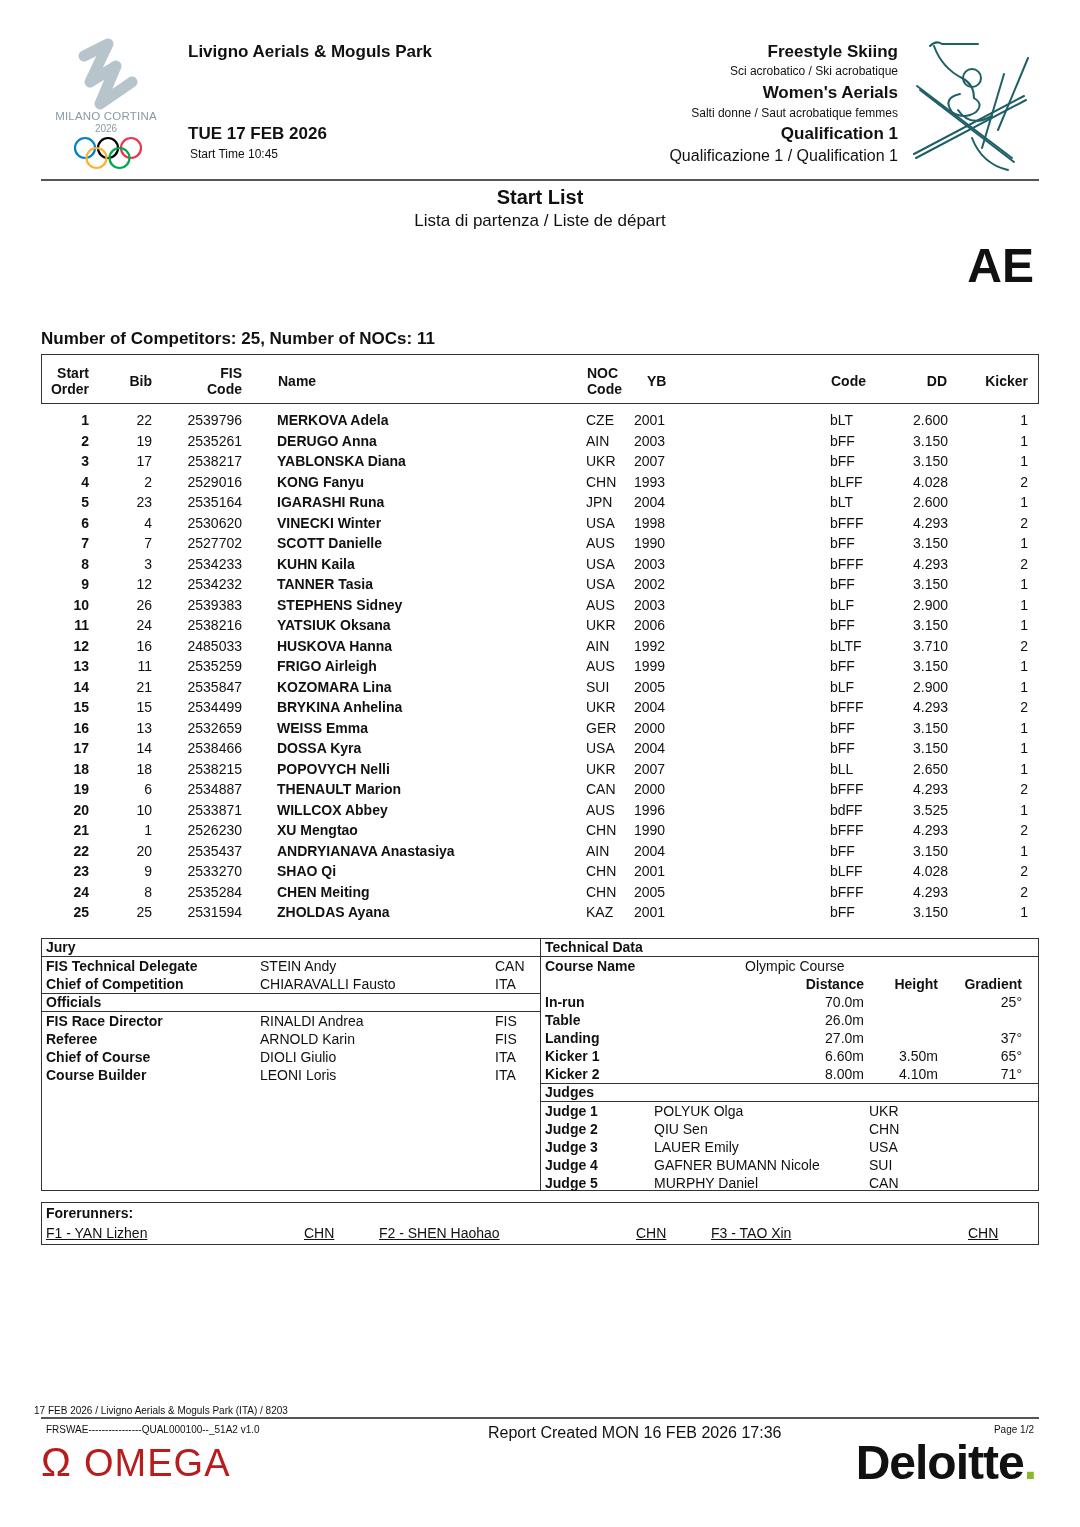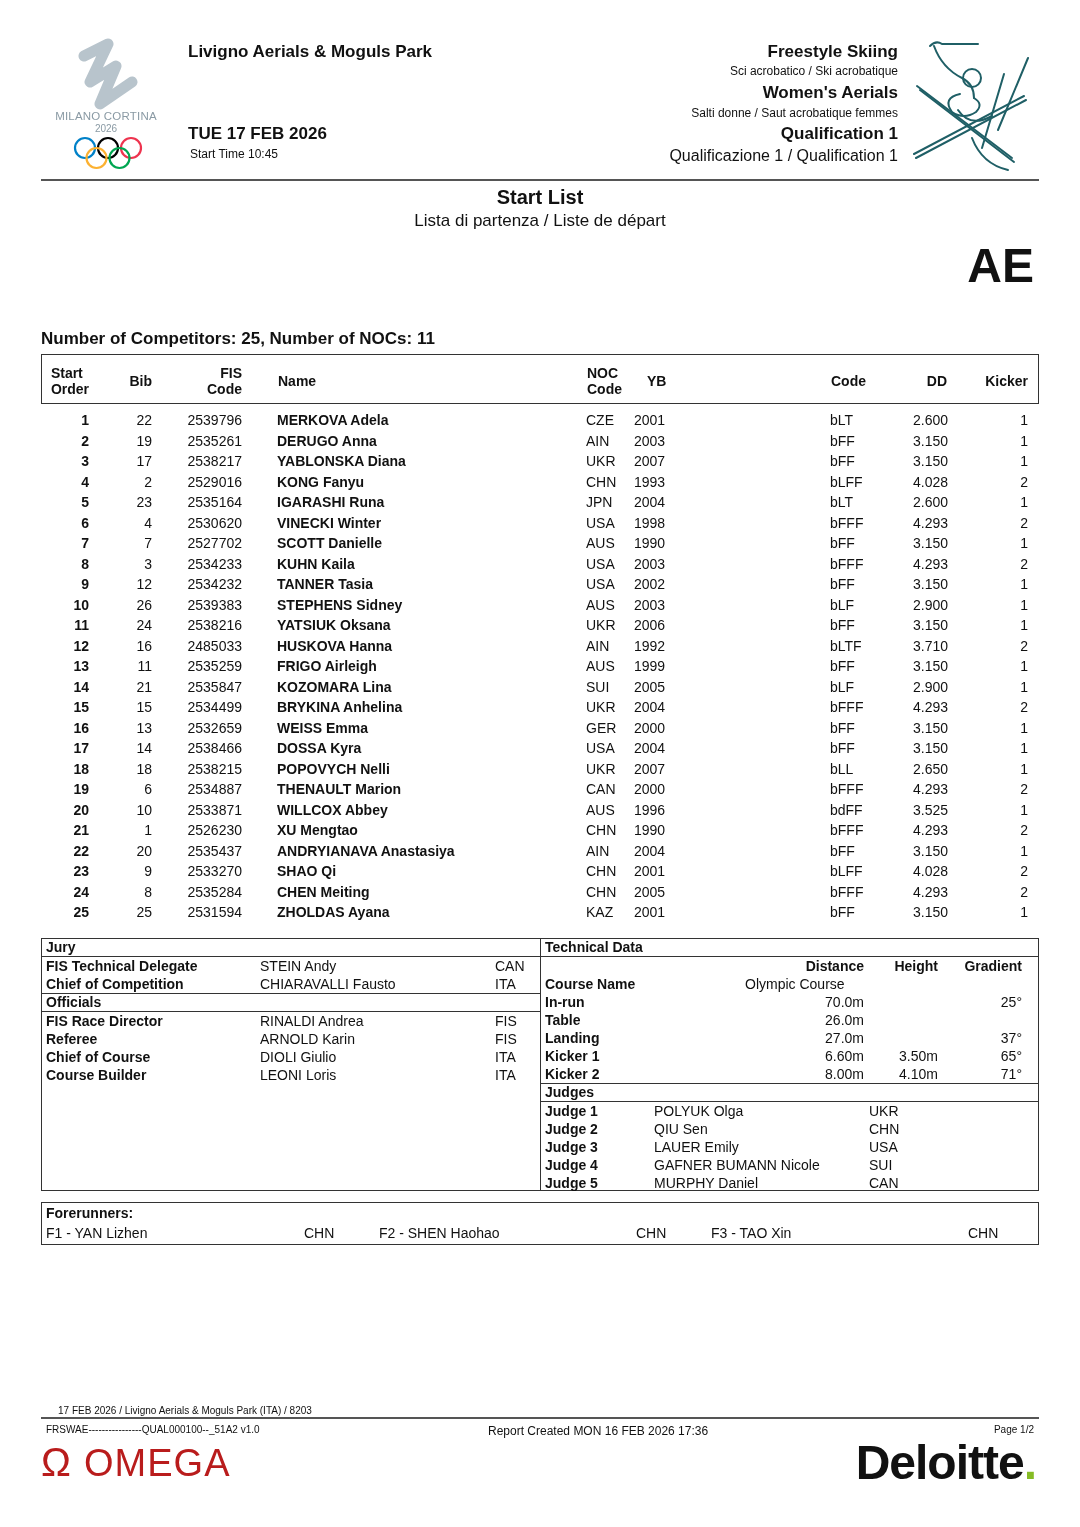--- a/index.html
+++ b/index.html
@@ -46,25 +46,25 @@
   .val { position: absolute; left: 218px; }
   .nat { position: absolute; left: 453px; }
   .t-val { position: absolute; left: 204px; }
   .t-dist { position: absolute; right: 174px; text-align: right; }
   .t-height { position: absolute; right: 100px; text-align: right; }
   .t-grad { position: absolute; right: 16px; text-align: right; }
   .j-name { position: absolute; left: 113px; }
   .j-nat { position: absolute; left: 328px; }
   .fore { left: 41px; top: 1202px; width: 998px; height: 43px; }
   .fore-h { position: absolute; left: 4px; top: 2px; font-size: 14px; font-weight: bold; }
-  .fore-row { position: absolute; top: 22px; font-size: 14px; }
+  .fore-row { position: absolute; top: 22px; font-size: 14px; text-decoration: underline; }
   
-  .foot1 { left: 58px; top: 1405px; font-size: 10px; }
+  .foot1 { left: 34px; top: 1405px; font-size: 10px; }
   .foot2 { left: 46px; top: 1424px; font-size: 10px; }
-  .foot3 { left: 440px; top: 1424px; font-size: 12px; padding-left: 48px; }
+  .foot3 { left: 440px; top: 1424px; font-size: 16px; padding-left: 48px; }
   .foot4 { right: 46px; top: 1424px; font-size: 10px; }
   .omega { left: 41px; top: 1440px; font-size: 40px; color: #b91c1c; font-weight: normal; letter-spacing: 1px; }
   .deloitte { right: 44px; top: 1435px; font-size: 48px; font-weight: bold; color: #111; letter-spacing: -1px; }
   .deloitte .dot { color: #86bc25; }
 </style>
 </head>
 <body>
 
 <div class="abs" style="left:46px;top:38px;width:120px;height:135px;">
   <svg width="120" height="80" viewBox="0 0 120 80">
@@ -111,21 +111,21 @@
 
 <div class="abs hr" style="top:179px;"></div>
 
 <div class="abs title">Start List</div>
 <div class="abs subtitle">Lista di partenza / Liste de départ</div>
 <div class="abs code-big">AE</div>
 <div class="abs counts">Number of Competitors: 25, Number of NOCs: 11</div>
 
 <div class="abs tbl">
   <div class="thead">
-    <div class="th" style="right:949px;top:10px;text-align:left;">
+    <div class="th" style="right:949px;top:10px;text-align:right;">
       <div>Start</div>
       <div>Order</div>
     </div>
     <div class="th" style="right:886px;top:18px;">Bib</div>
     <div class="th" style="right:796px;top:10px;text-align:right;">
       <div>FIS</div>
       <div>Code</div>
     </div>
     <div class="th" style="left:236px;top:18px;">Name</div>
     <div class="th" style="left:545px;top:10px;">
@@ -474,28 +474,28 @@
     <div class="line">
         <span class="lbl">Course Builder</span>
         <span class="val">LEONI Loris</span>
         <span class="nat">ITA</span>
       </div>
   </div>
 </div>
 
 <div class="abs box tech">
   <div class="sec-h">Technical Data</div>
+  <div class="line">
+      <span class="lbl">Course Name</span>
+      <span class="t-val">Olympic Course</span>
+    </div>
   <div class="line" style="font-weight:bold;">
       <span class="t-dist">Distance</span>
       <span class="t-height" style="right:100px;">Height</span>
       <span class="t-grad">Gradient</span>
-    </div>
-  <div class="line">
-      <span class="lbl">Course Name</span>
-      <span class="t-val">Olympic Course</span>
     </div>
   <div class="line">
       <span class="lbl">In-run</span>
       <span class="t-dist">70.0m</span>
       <span class="t-height"></span>
       <span class="t-grad">25°</span>
     </div>
   <div class="line">
       <span class="lbl">Table</span>
       <span class="t-dist">26.0m</span>

